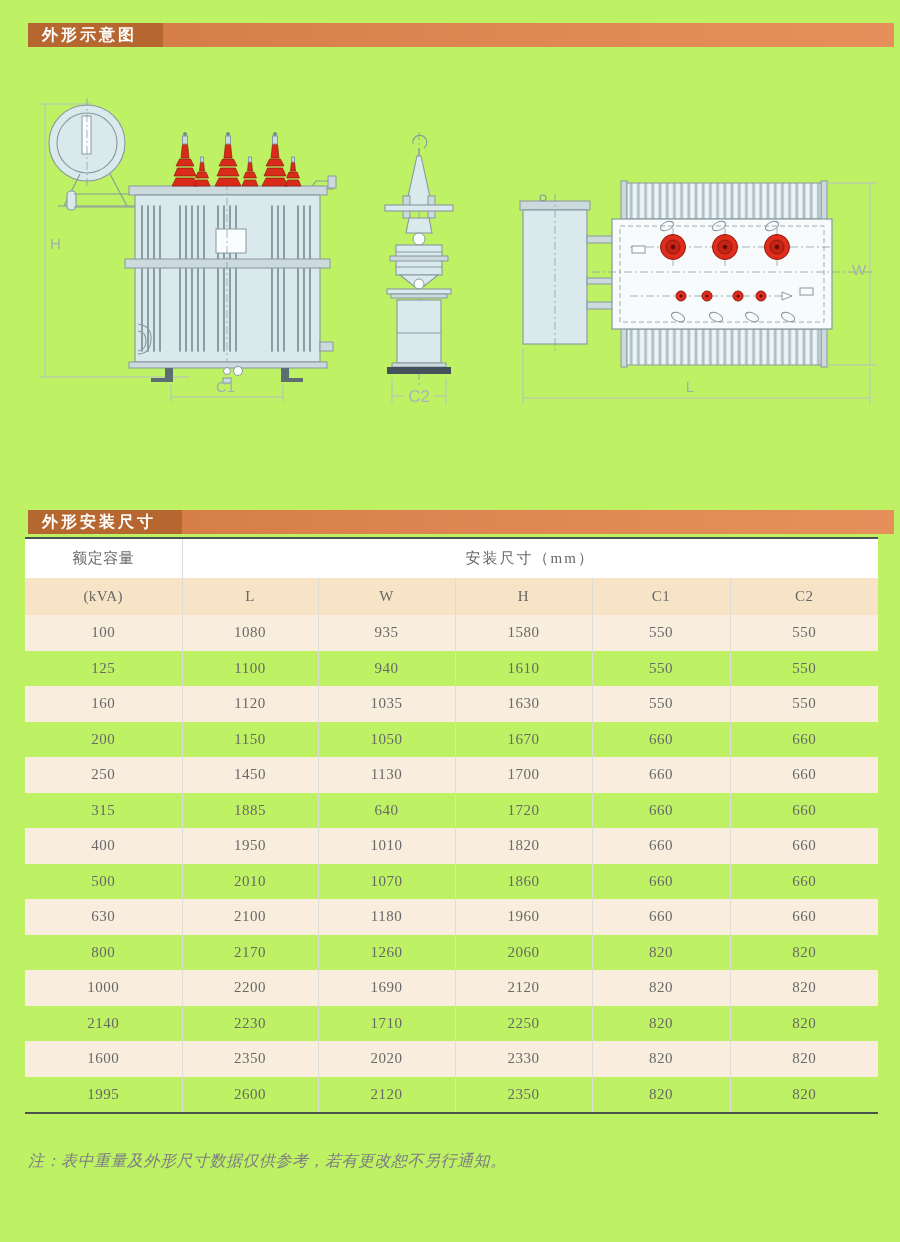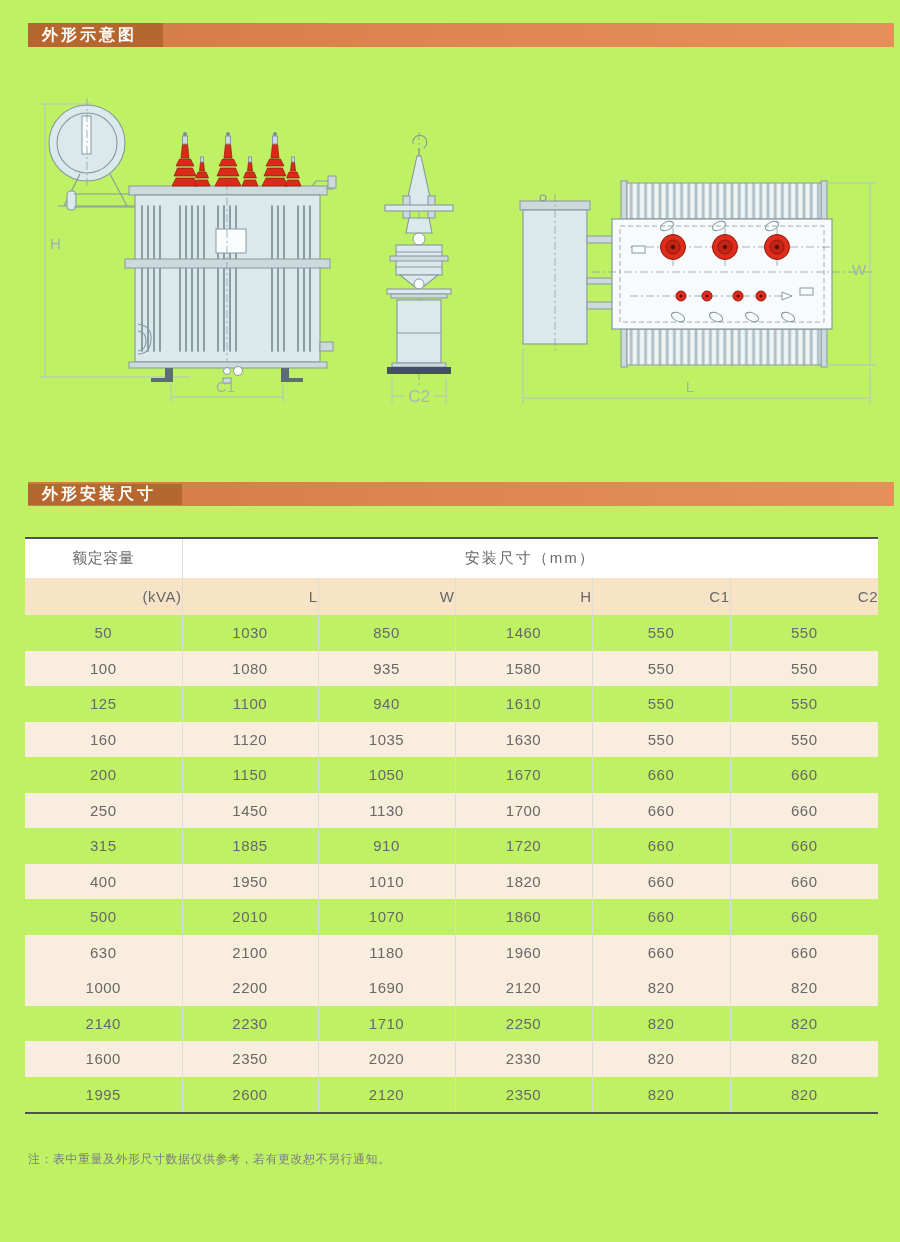--- a/index.html
+++ b/index.html
@@ -4,21 +4,21 @@
 <style>
   html,body{margin:0;padding:0;background:#ffffff;}
   body{font-family:"Liberation Sans",sans-serif;}
   .page{position:relative;width:900px;height:1242px;background:#bef264;overflow:hidden;padding-left:12px;}
 
   
   .section-bar{position:absolute;left:28px;width:866px;height:24px;
     background:linear-gradient(90deg,#d07a42 0%,#dd8550 45%,#e5905a 100%);
     display:flex;align-items:stretch;}
   .bar1{top:23px;}
-  .bar2{top:482px;align-items:center;}
+  .bar2{top:510px;}
   .bar-label{display:inline-flex;align-items:center;background:#b5672f;
     color:#ffffff;font-weight:bold;font-size:16px;letter-spacing:3px;
     padding:0 26px 0 14px;white-space:nowrap;}
 
   
   .drawings{position:absolute;left:30px;top:86px;width:860px;height:340px;}
   .line{fill:none;stroke:#8798a0;stroke-width:1.1;}
   .pipe{fill:none;stroke:#8798a0;stroke-width:1.1;}
   .fillshape{fill:#d9e9ec;stroke:#8798a0;stroke-width:1.1;}
   .fillshape2{fill:#ccd9dd;stroke:#8798a0;stroke-width:1;}
@@ -28,34 +28,34 @@
   .cline{fill:none;stroke:#8fa0a6;stroke-width:0.8;stroke-dasharray:8 3 2 3;}
   .dim{fill:none;stroke:#b7c0c4;stroke-width:1;}
   .dimlabel{fill:#a3aeb3;font-size:15px;font-family:"Liberation Sans",sans-serif;}
   .dimlabel-big{fill:#aab4b8;font-size:17px;font-family:"Liberation Sans",sans-serif;}
   .fin{stroke:#7e9096;stroke-width:1.7;stroke-linecap:round;}
   .red{fill:#da2b1a;stroke:#8e1a10;stroke-width:0.7;}
 
   
   .dim-table-wrap{position:absolute;left:25px;top:537px;width:853px;
     border-top:2px solid #4b534e;border-bottom:2px solid #4b534e;}
-  table.dim-table{width:100%;border-collapse:collapse;table-layout:fixed;}
+  table.dim-table{width:100%;border-collapse:collapse;table-layout:fixed;font-family:Liberation Serif, serif;}
   .dim-table th,.dim-table td{font-weight:normal;text-align:center;
     color:#686868;font-size:15px;letter-spacing:0.5px;padding:0;}
   .dim-table thead tr.group-row th{height:39px;background:#ffffff;}
-  .dim-table thead tr.unit-row th{height:37px;background:#f7e4c6;text-align:right;}
+  .dim-table thead tr.unit-row th{height:37px;background:#f7e4c6;}
   .dim-table tbody td{height:35.5px;}
   .dim-table tbody tr.alt{background:#f9eedd;}
   .dim-table th.v,.dim-table td{border-right:1px solid #ddddd6;}
   .dim-table th.last,.dim-table td:last-child{border-right:none;}
   .dim-table .group-head{letter-spacing:2px;}
 
   
-  .footnote{position:absolute;left:28px;top:1151px;font-size:12px;
-    color:#7c7c84;letter-spacing:0.5px;}
+  .footnote{position:absolute;left:28px;top:1151px;font-size:16px;
+    color:#7c7c84;letter-spacing:0.5px;font-style:italic;}
 </style>
 </head>
 <body>
 
 <div class="page">
 
   <div class="section-bar bar1">
     <span class="bar-label">外形示意图</span>
   </div>
 
@@ -283,28 +283,20 @@
         <tr class="unit-row">
           <th class="v">(kVA)</th>
           <th class="v">L</th>
           <th class="v">W</th>
           <th class="v">H</th>
           <th class="v">C1</th>
           <th class="last">C2</th>
         </tr>
       </thead>
       <tbody>
-          <tr>
-            <td>50</td>
-            <td>1030</td>
-            <td>850</td>
-            <td>1460</td>
-            <td>550</td>
-            <td>550</td>
-          </tr>
           <tr class="alt">
             <td>100</td>
             <td>1080</td>
             <td>935</td>
             <td>1580</td>
             <td>550</td>
             <td>550</td>
           </tr>
           <tr>
             <td>125</td>
@@ -334,21 +326,21 @@
             <td>250</td>
             <td>1450</td>
             <td>1130</td>
             <td>1700</td>
             <td>660</td>
             <td>660</td>
           </tr>
           <tr>
             <td>315</td>
             <td>1885</td>
-            <td>910</td>
+            <td>640</td>
             <td>1720</td>
             <td>660</td>
             <td>660</td>
           </tr>
           <tr class="alt">
             <td>400</td>
             <td>1950</td>
             <td>1010</td>
             <td>1820</td>
             <td>660</td>
@@ -363,20 +355,28 @@
             <td>660</td>
           </tr>
           <tr class="alt">
             <td>630</td>
             <td>2100</td>
             <td>1180</td>
             <td>1960</td>
             <td>660</td>
             <td>660</td>
           </tr>
+          <tr>
+            <td>800</td>
+            <td>2170</td>
+            <td>1260</td>
+            <td>2060</td>
+            <td>820</td>
+            <td>820</td>
+          </tr>
           <tr class="alt">
             <td>1000</td>
             <td>2200</td>
             <td>1690</td>
             <td>2120</td>
             <td>820</td>
             <td>820</td>
           </tr>
           <tr>
             <td>2140</td>

